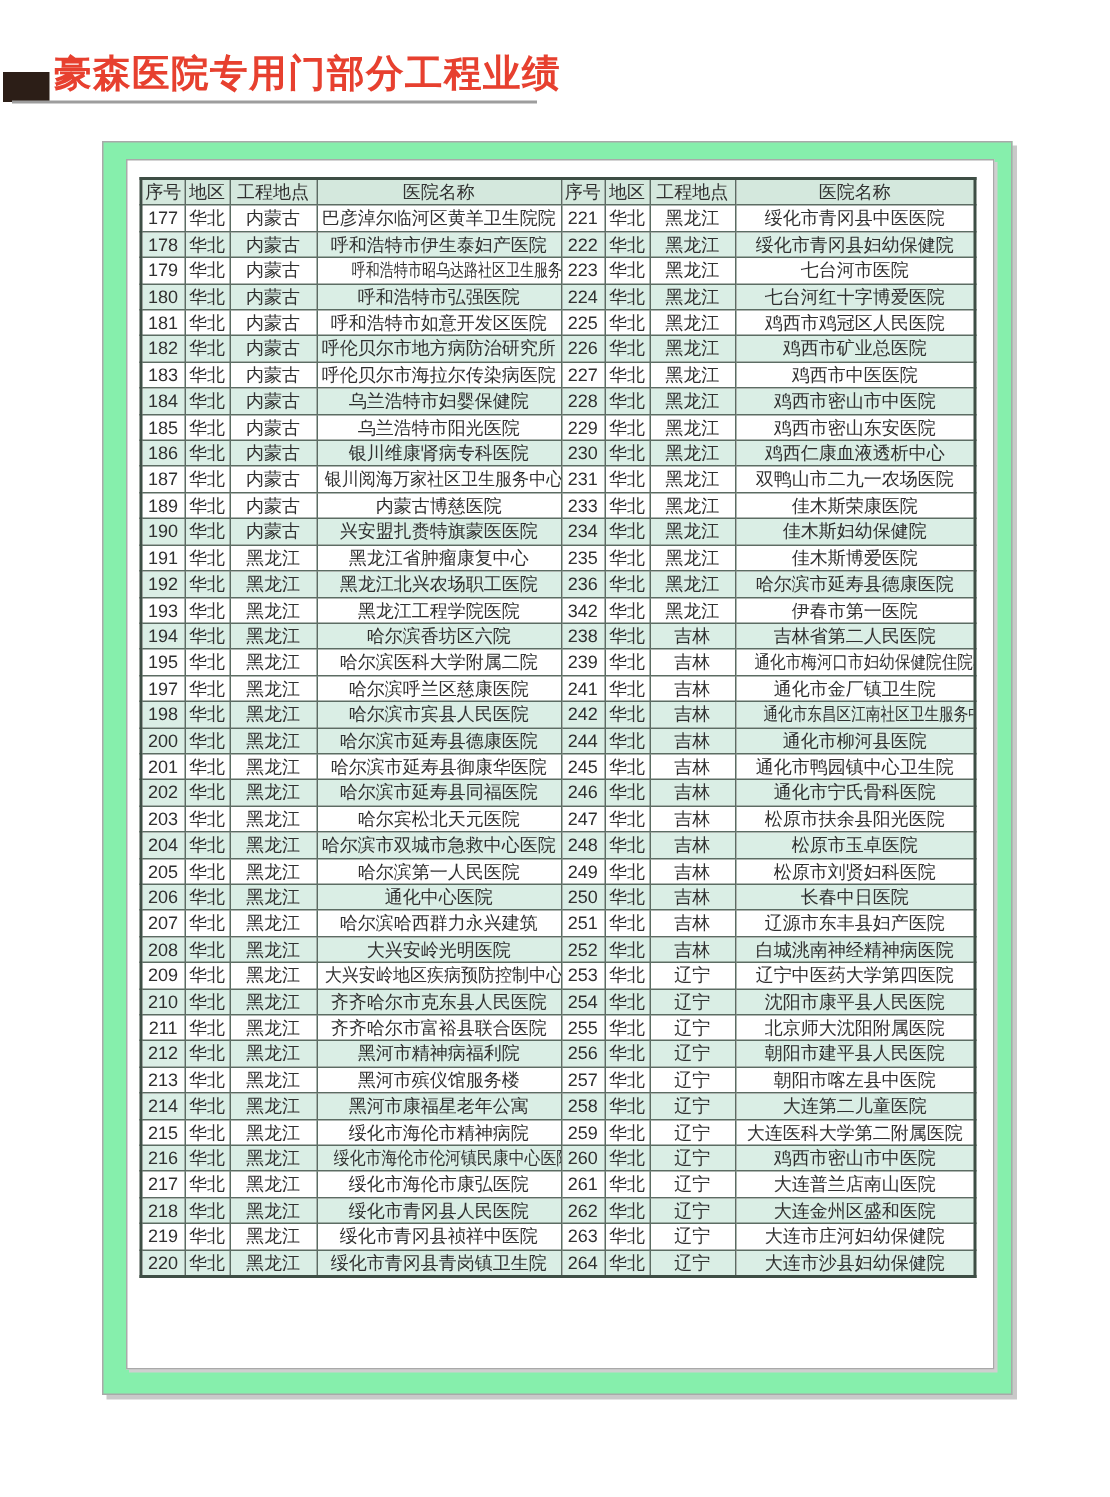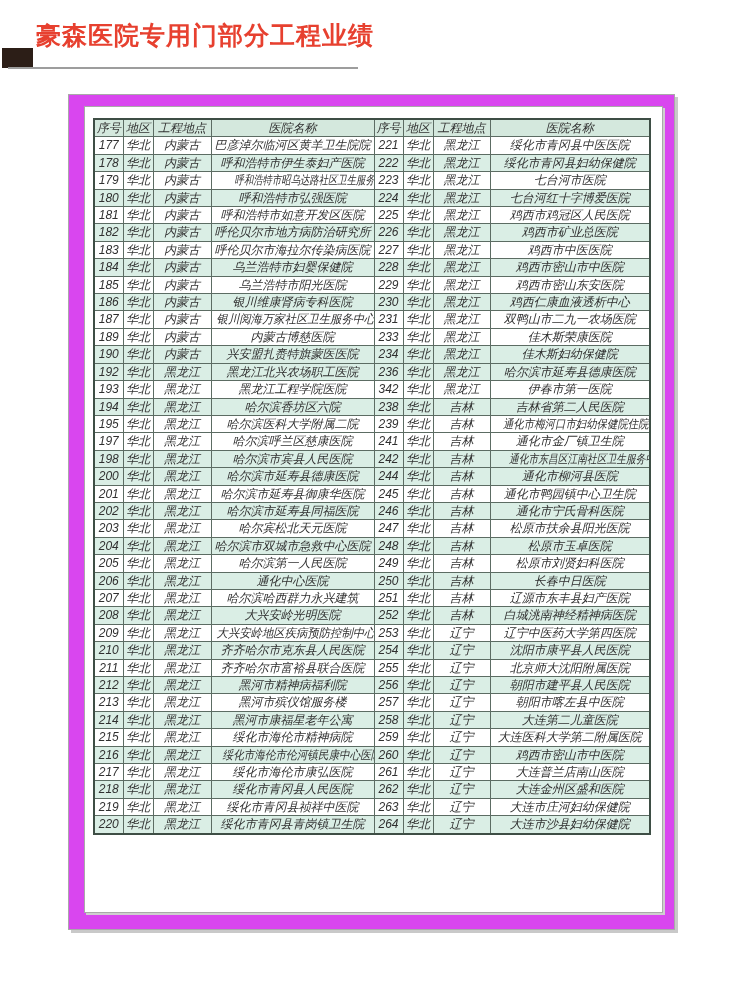--- a/index.html
+++ b/index.html
@@ -10,31 +10,31 @@
   html,body{margin:0;padding:0;}
   body{
     width:740px;height:998px;position:relative;background:#ffffff;
     font-family:"Liberation Sans", sans-serif;overflow:hidden;
   }
   .title-block{
     position:absolute;left:2px;top:48px;width:31px;height:20px;
     background:var(--accent-block,#2c1e17);
   }
   .page-title{
-    position:absolute;left:36px;top:22px;margin:0;
+    position:absolute;left:36px;top:36px;margin:0;
     font-size:25px;line-height:27px;font-weight:bold;letter-spacing:1px;
     color:var(--title-red,#e7402f);white-space:nowrap;
   }
   .title-underline{
     position:absolute;left:8px;top:67px;width:350px;height:2px;background:#9d9d9d;
   }
   .outer-frame{
     position:absolute;left:68px;top:94px;width:605px;height:834px;
     border:1px solid var(--frame-border,#a9a9a9);
-    box-shadow:3px 3px 0 #c9c9c9;background:#d946ef;font-style:italic;
+    box-shadow:3px 3px 0 #c9c9c9;background:#86efac;
   }
   .inner-frame{
     position:absolute;left:15px;top:11px;width:577px;height:805px;
     border:1px solid var(--frame-border,#a9a9a9);
     box-shadow:2px 2px 0 #cfcfcf;background:#ffffff;
   }
   table.projects{
     position:absolute;left:8px;top:11px;width:556px;
     border-collapse:collapse;table-layout:fixed;
     border:2px solid var(--table-border,#3e4e45);
@@ -208,20 +208,30 @@
           <tr class="stripe">
             <td><span class="fit">190</span></td>
             <td><span class="fit">华北</span></td>
             <td><span class="fit">内蒙古</span></td>
             <td><span class="fit">兴安盟扎赉特旗蒙医医院</span></td>
             <td><span class="fit">234</span></td>
             <td><span class="fit">华北</span></td>
             <td><span class="fit">黑龙江</span></td>
             <td><span class="fit">佳木斯妇幼保健院</span></td>
           </tr>
+          <tr>
+            <td><span class="fit">191</span></td>
+            <td><span class="fit">华北</span></td>
+            <td><span class="fit">黑龙江</span></td>
+            <td><span class="fit">黑龙江省肿瘤康复中心</span></td>
+            <td><span class="fit">235</span></td>
+            <td><span class="fit">华北</span></td>
+            <td><span class="fit">黑龙江</span></td>
+            <td><span class="fit">佳木斯博爱医院</span></td>
+          </tr>
           <tr class="stripe">
             <td><span class="fit">192</span></td>
             <td><span class="fit">华北</span></td>
             <td><span class="fit">黑龙江</span></td>
             <td><span class="fit">黑龙江北兴农场职工医院</span></td>
             <td><span class="fit">236</span></td>
             <td><span class="fit">华北</span></td>
             <td><span class="fit">黑龙江</span></td>
             <td><span class="fit">哈尔滨市延寿县德康医院</span></td>
           </tr>

